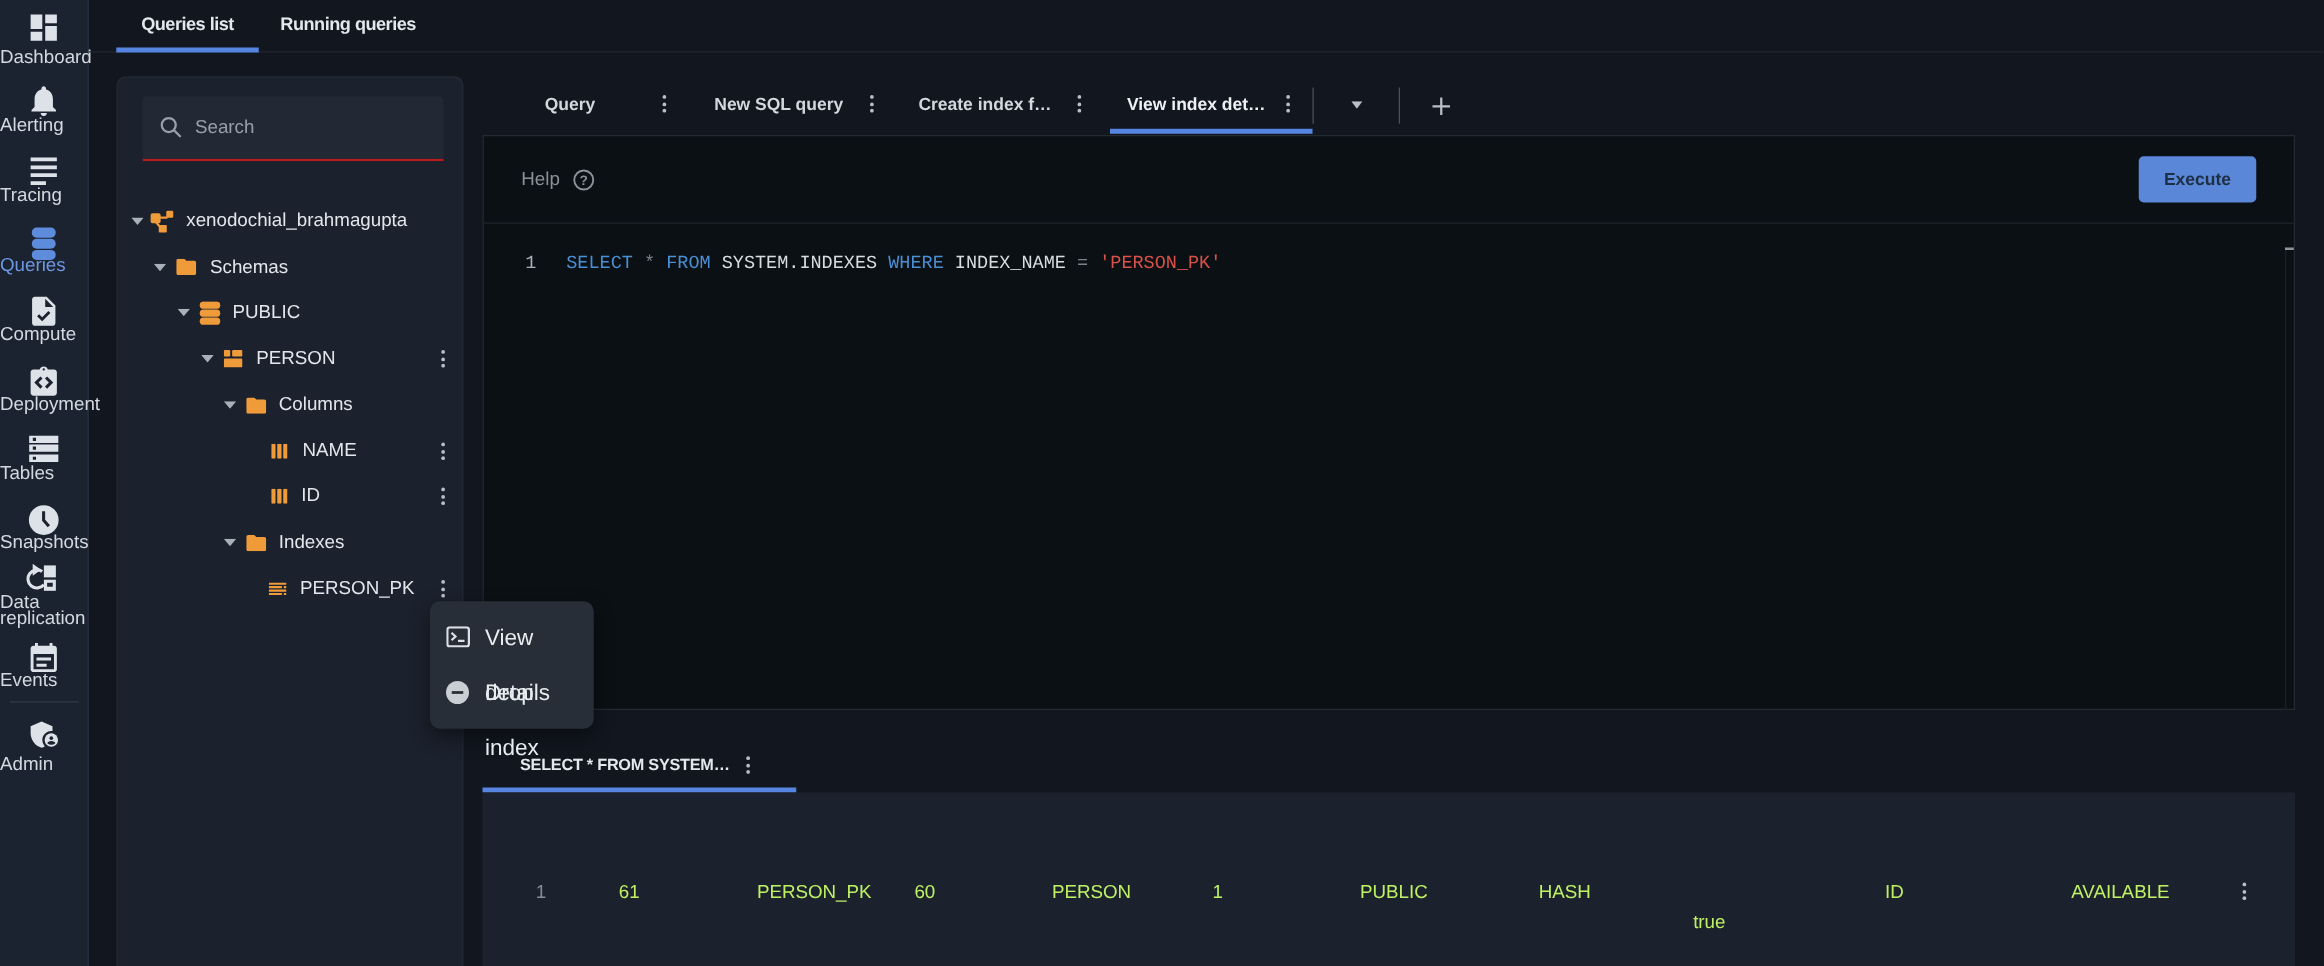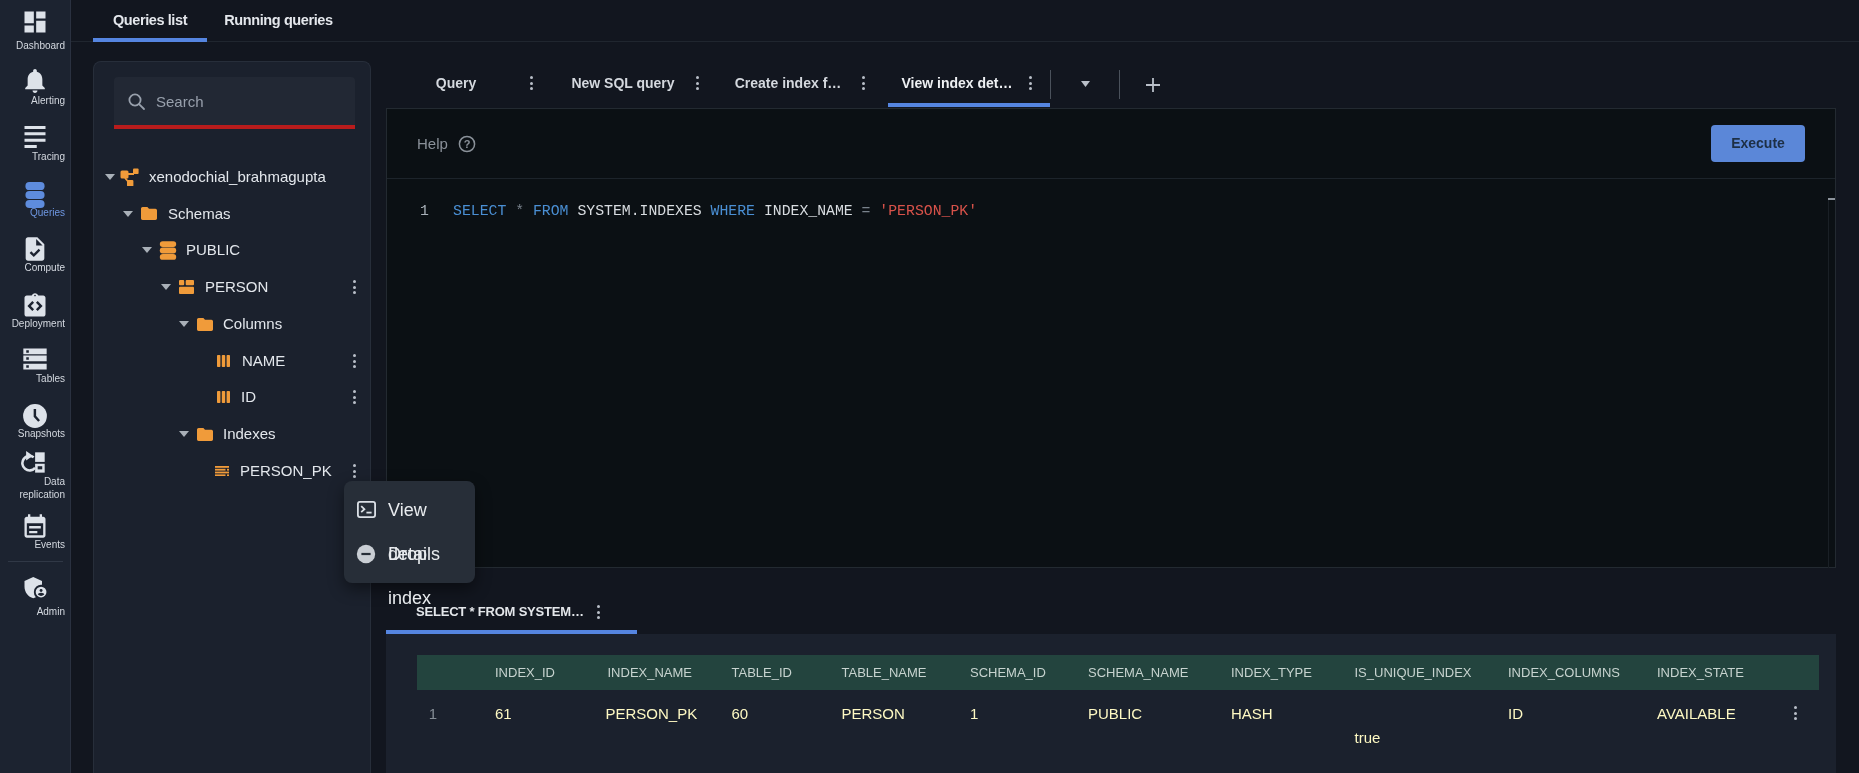--- a/index.html
+++ b/index.html
@@ -4,29 +4,29 @@
 <style>
   * { margin:0; padding:0; box-sizing:border-box; }
   html,body { width:1859px; height:773px; overflow:hidden; }
   body { background:#12161f; font-family:"Liberation Sans", sans-serif; position:relative; }
   .dots { display:inline-block; width:3px; }
   .dots i { display:block; width:3px; height:3px; border-radius:50%; background:#b9bfc8; margin:0 0 2.5px 0; }
   .dots i:last-child { margin-bottom:0; }
   
   #sidebar { position:absolute; left:0; top:0; width:71px; height:773px; background:#1c2330; border-right:1px solid #2a3140; }
   .sb-ic { position:absolute; left:50%; transform:translateX(-50%); }
-  .sb-lb { position:absolute; left:0; width:65px; text-align:right; font-size:10px; color:#d4d9e0; line-height:13px; }
+  .sb-lb { position:absolute; left:0; width:75px; text-align:left; font-size:15px; color:#d4d9e0; line-height:13px; }
   .sb-div { position:absolute; left:8px; width:55px; height:1px; background:#303846; }
   
   #topbar { position:absolute; left:71px; top:0; width:1788px; height:42px; border-bottom:1px solid #20262f; }
   .ttab { position:absolute; top:0; height:42px; line-height:40px; font-size:14.5px; letter-spacing:-0.4px; font-weight:700; color:#e4e7ec; text-align:center; }
   #tund { position:absolute; left:22px; top:38px; width:114px; height:4px; background:#5585e0; }
   
   #treepanel { position:absolute; left:93px; top:61px; width:278px; height:712px; background:#1b212d; border:1px solid #272e3a; border-bottom:none; border-radius:8px 8px 0 0; }
-  #search { position:absolute; left:20px; top:15px; width:241px; height:52px; background:#222834; border-bottom:4px solid #b91c1c; border-radius:4px 4px 0 0; }
+  #search { position:absolute; left:20px; top:15px; width:241px; height:52px; background:#222834; border-bottom:2px solid #b91c1c; border-radius:4px 4px 0 0; }
   #search span { position:absolute; left:42px; top:0; line-height:50px; font-size:15px; color:#98a0ac; }
   .trow { position:absolute; height:24px; line-height:24px; font-size:15px; color:#e3e7ec; white-space:nowrap; }
   .trow svg.caret { position:absolute; top:9px; }
   .tmenu { position:absolute; left:259px; top:5px; }
   
   .qtab { position:absolute; top:62px; height:42px; line-height:42px; font-size:14px; font-weight:700; color:#d4d8de; text-align:center; }
   .qtab.active { color:#eef0f3; }
   #qund { position:absolute; left:888px; top:103px; width:162px; height:4px; background:#5585e0; }
   .qdots { position:absolute; top:76px; }
   .vdiv { position:absolute; top:70px; width:1px; height:29px; background:#4a515b; }
@@ -41,21 +41,21 @@
   .kw { color:#4a8fd4; } .op { color:#79828c; } .id { color:#d8dce0; } .str { color:#d8524a; }
   #scrollline { position:absolute; right:6px; top:91px; width:1px; height:368px; background:#1a2026; }
   #scrolldash { position:absolute; right:0px; top:89px; width:7px; height:2px; background:#8d949c; }
   
   #rtab { position:absolute; left:386px; top:590px; height:44px; }
   #rtabtext { position:absolute; left:30px; top:0; line-height:44px; font-size:13px; letter-spacing:-0.2px; font-weight:700; color:#e4e7eb; white-space:nowrap; }
   #rund { position:absolute; left:386px; top:630px; width:251px; height:4px; background:#5585e0; }
   #rpanel { position:absolute; left:386px; top:634px; width:1450px; height:139px; background:#1b212d; }
   #rheader { position:absolute; left:31px; top:21px; width:1402px; height:35px; background:#23443e; }
   .hcell { position:absolute; top:0; line-height:35px; font-size:13px; color:#c7d3cf; white-space:nowrap; }
-  .rcell { position:absolute; top:56px; height:47px; line-height:47px; font-size:15px; color:#fef9c3; white-space:nowrap; }
+  .rcell { position:absolute; top:56px; height:47px; line-height:47px; font-size:15px; color:#bef264; white-space:nowrap; }
   
   #ctxmenu { position:absolute; left:344px; top:481px; width:131px; height:102px; background:#272e38; border-radius:8px; box-shadow:0 6px 16px rgba(0,0,0,.45); }
   .mi { position:absolute; left:0; width:100%; height:44px; }
   .mi span { position:absolute; left:44px; line-height:44px; font-size:18px; color:#e9ecef; }
 </style>
 </head>
 <body>
 <div id="sidebar">
 
   <svg class="sb-ic" style="top:8px" width="28" height="28" viewBox="0 0 24 24" fill="#dde2e9">
@@ -298,32 +298,20 @@
 <div id="rtab">
     <span id="rtabtext">SELECT * FROM SYSTEM…</span>
   </div>
 <div class="dots" style="position:absolute;left:597px;top:605px;">
     <i></i>
     <i></i>
     <i></i>
   </div>
 <div id="rund"></div>
 <div id="rpanel">
-  <div id="rheader">
-    <div class="hcell" style="left:78px;">INDEX_ID</div>
-    <div class="hcell" style="left:190.5px;">INDEX_NAME</div>
-    <div class="hcell" style="left:314.5px;">TABLE_ID</div>
-    <div class="hcell" style="left:424.5px;">TABLE_NAME</div>
-    <div class="hcell" style="left:553px;">SCHEMA_ID</div>
-    <div class="hcell" style="left:671px;">SCHEMA_NAME</div>
-    <div class="hcell" style="left:814px;">INDEX_TYPE</div>
-    <div class="hcell" style="left:937.5px;">IS_UNIQUE_INDEX</div>
-    <div class="hcell" style="left:1091px;">INDEX_COLUMNS</div>
-    <div class="hcell" style="left:1240px;">INDEX_STATE</div>
-  </div>
   <div class="rcell" style="left:38px;width:13px;text-align:right;color:#858d96;">1</div>
   <div class="rcell" style="left:109px;">61</div>
   <div class="rcell" style="left:219.5px;">PERSON_PK</div>
   <div class="rcell" style="left:345.5px;">60</div>
   <div class="rcell" style="left:455.5px;">PERSON</div>
   <div class="rcell" style="left:584px;">1</div>
   <div class="rcell" style="left:702px;">PUBLIC</div>
   <div class="rcell" style="left:845px;">HASH</div>
   <div class="rcell" style="left:968.5px;margin-top:24px;">true</div>
   <div class="rcell" style="left:1122px;">ID</div>

